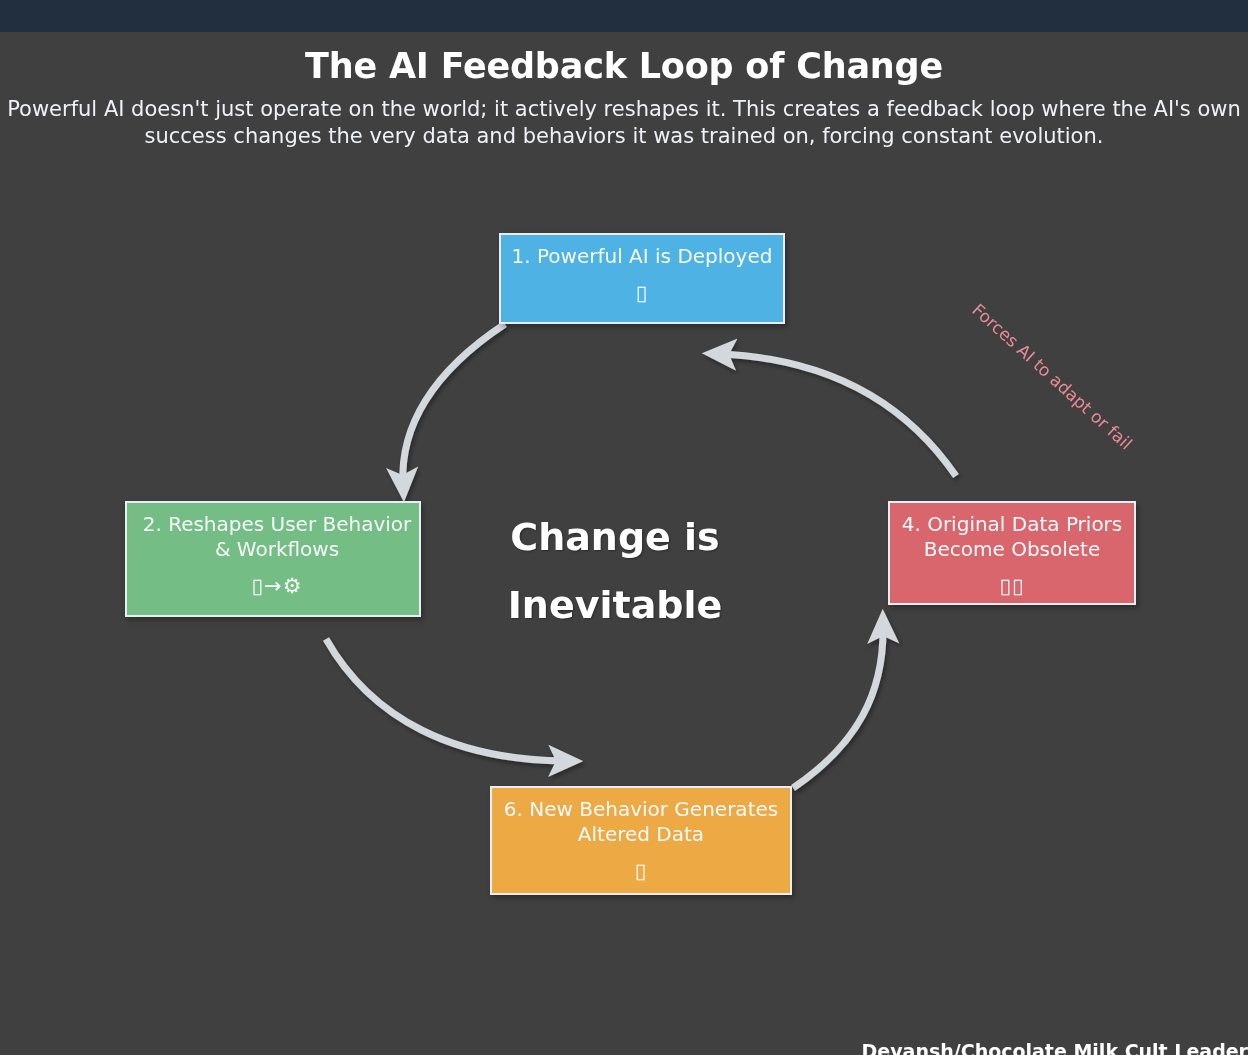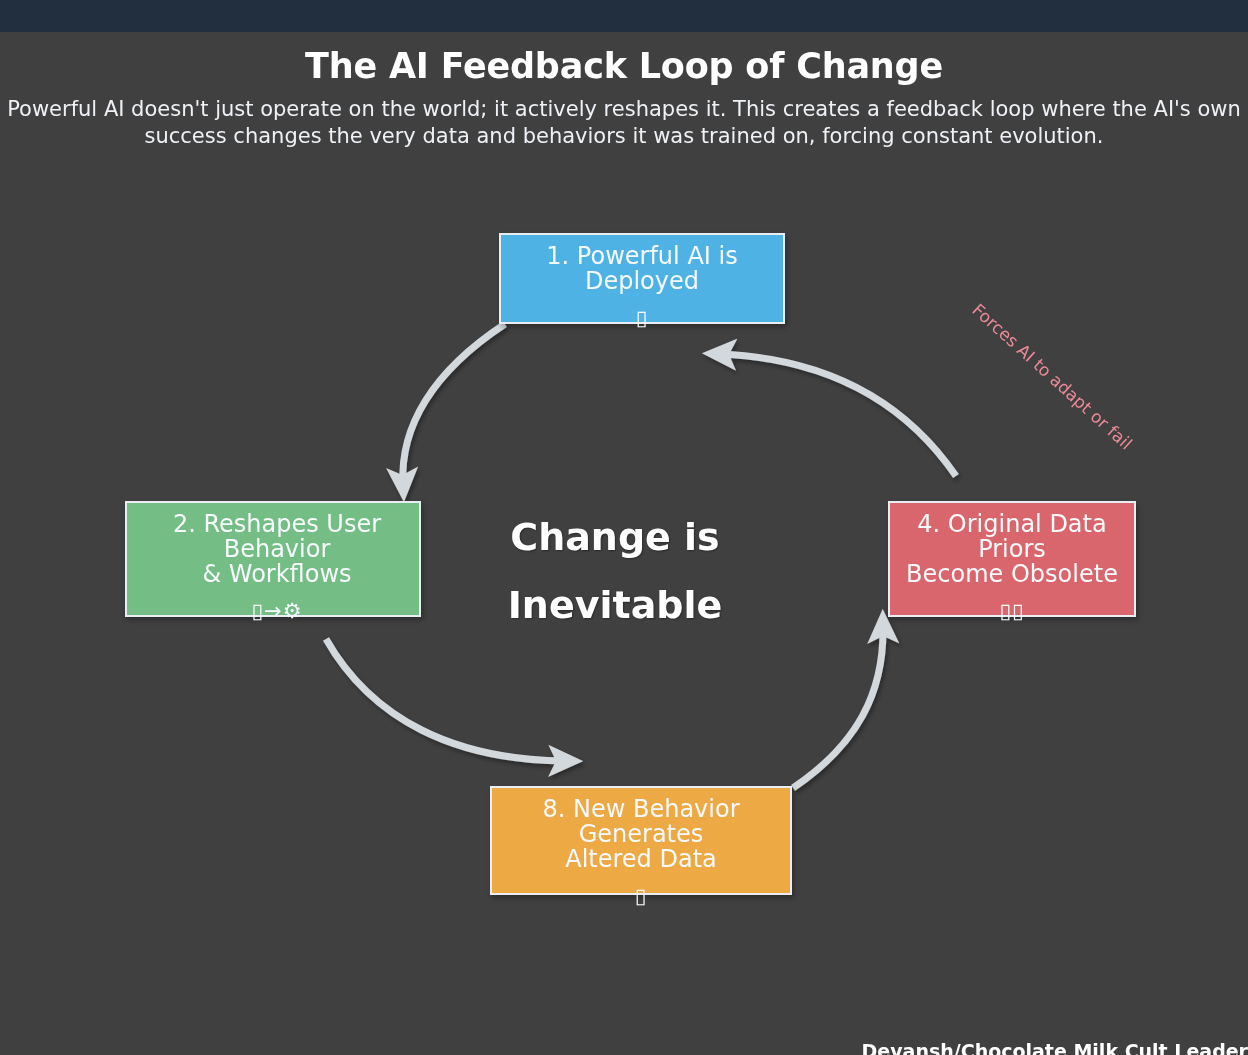--- a/index.html
+++ b/index.html
@@ -58,40 +58,40 @@
     border: 2px solid #e8eef3;
     display: flex;
     flex-direction: column;
     align-items: center;
     justify-content: flex-start;
     padding-top: 9px;
     color: #ffffff;
     box-shadow: 2px 3px 5px rgba(0,0,0,0.30);
   }
   .node .label {
-    font-size: 24px;
+    font-size: 20px;
     line-height: 25px;
     text-align: center;
     color: #f7fafc;
     white-space: pre-line;
     padding: 0 6px;
   }
   .node .glyph {
     margin-top: 12px;
     font-size: 21px;
     line-height: 24px;
     letter-spacing: 1px;
     color: #f7fafc;
     text-align: center;
   }
 
   #node-1 { left: 499px; top: 201px; width: 286px; height: 91px; background: #4eb3e4; }
   #node-2 { left: 125px; top: 469px; width: 296px; height: 116px; background: #74bd84; padding-left: 8px; }
   #node-3 { left: 490px; top: 754px; width: 302px; height: 109px; background: #eda943; }
-  #node-4 { left: 888px; top: 469px; width: 248px; height: 116px; background: #d9666c; }
+  #node-4 { left: 888px; top: 469px; width: 248px; height: 104px; background: #d9666c; }
 
   
   #center-text {
     position: absolute;
     left: 457px;
     top: 471px;
     width: 316px;
     text-align: center;
     color: #ffffff;
     font-size: 38px;
@@ -159,21 +159,21 @@
     <div class="glyph">▯</div>
   </div>
 
   <div class="node" id="node-2">
     <div class="label">2. Reshapes User Behavior
 &amp; Workflows</div>
     <div class="glyph">▯→⚙</div>
   </div>
 
   <div class="node" id="node-3">
-    <div class="label">8. New Behavior Generates
+    <div class="label">6. New Behavior Generates
 Altered Data</div>
     <div class="glyph">▯</div>
   </div>
 
   <div class="node" id="node-4">
     <div class="label">4. Original Data Priors
 Become Obsolete</div>
     <div class="glyph">▯▯</div>
   </div>
 

